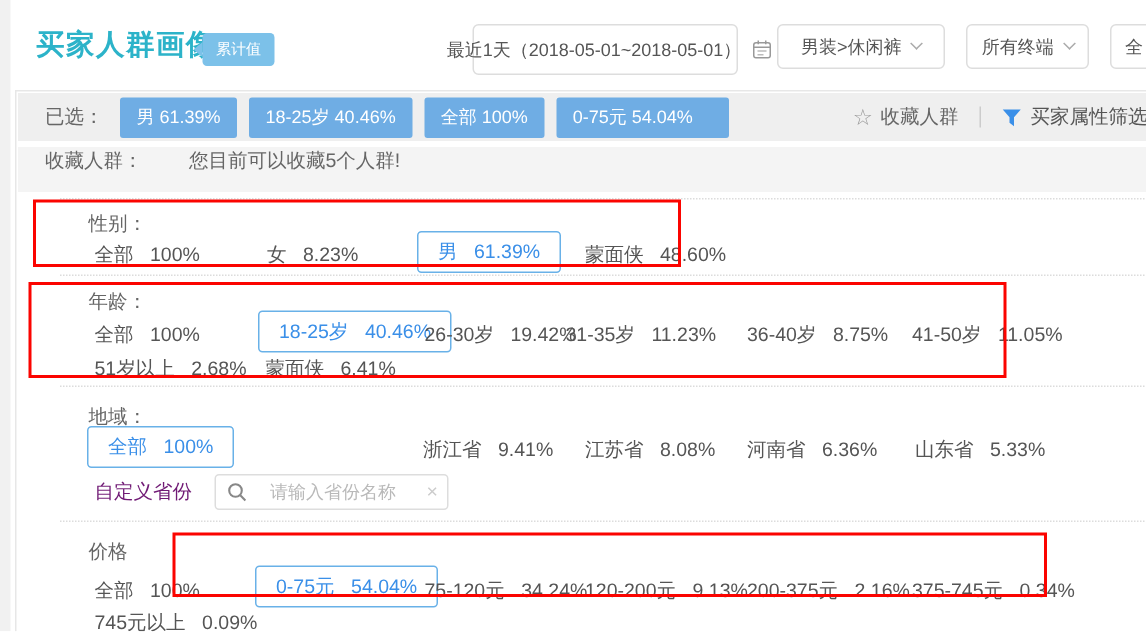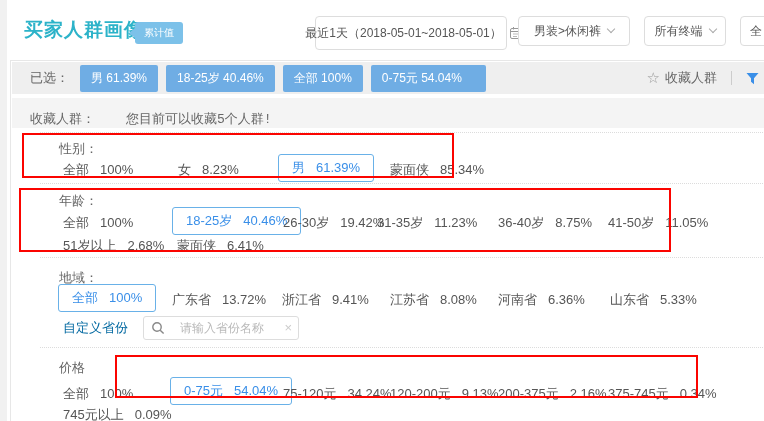--- a/index.html
+++ b/index.html
@@ -8,21 +8,21 @@
   .left-strip { position:absolute; left:0; top:0; width:7px; height:421px; background:#f1f1f1; }
 
   
   .page-title { position:absolute; left:24px; top:17px; font-size:19px; font-weight:bold; color:#2cb3c9; letter-spacing:1px; }
   .badge-wrap { position:absolute; left:129px; top:22px; display:flex; align-items:center; }
   .badge-arrow { width:0; height:0; border-top:5px solid transparent; border-bottom:5px solid transparent; border-right:6px solid #7cc1e9; }
   .badge-body { background:#7cc1e9; color:#fff; font-size:10px; padding:4px 9px; border-radius:3px; white-space:nowrap; }
 
   .hbtn { position:absolute; top:16px; height:30px; border:1px solid #ddd; border-radius:4px; background:#fff;
           color:#555; font-size:12px; display:flex; align-items:center; justify-content:center; white-space:nowrap; cursor:pointer; }
-  .date-group { left:315px; width:192px; padding:16px; }
+  .date-group { left:315px; width:177px; padding:16px; }
   .date-text { flex:1; text-align:center; padding:0 6px; }
   .date-cal { width:28px; height:100%; border-left:1px solid #ddd; display:flex; align-items:center; justify-content:center; }
   .dd-category { left:518px; width:112px; }
   .dd-terminal { left:644px; width:82px; }
   .dd-clipped { left:740px; width:50px; justify-content:flex-start; padding-left:9px; }
   .caret { display:inline-block; width:6px; height:6px; border-right:1px solid #aaa; border-bottom:1px solid #aaa;
            transform:rotate(45deg); margin-left:7px; margin-top:-4px; }
 
   
   .panel { position:absolute; left:10px; top:60px; width:754px; height:361px; background:#fff;
@@ -34,37 +34,37 @@
   .tag { background:#6fade4; color:#fff; font-size:12px; padding:5px 11px; border-radius:2px; margin-right:8px; white-space:nowrap; cursor:pointer; }
   .tag-wide { padding-right:24px; }
   .bar-right { margin-left:auto; display:flex; align-items:center; white-space:nowrap; }
   .fav-group { display:flex; align-items:center; cursor:pointer; color:#666; font-size:13px; }
   .star { color:#9a9a9a; font-size:15px; margin-right:5px; }
   .vdiv { width:1px; height:14px; background:#ccc; margin:0 14px; }
   .filter-group { display:flex; align-items:center; cursor:pointer; color:#555; font-size:13px; }
   .filter-group svg { margin-right:6px; }
 
   .fav-bar { position:absolute; left:1px; top:37px; width:753px; height:30px; background:#f4f4f4;
-             display:flex; align-items:flex-end; padding-left:18px; font-size:13px; color:#666; }
-  .fav-msg { margin-left:31px;font-family:Liberation Mono, monospace; }
+             display:flex; align-items:flex-start; padding-left:18px; font-size:13px; color:#666; }
+  .fav-msg { margin-left:31px; }
 
   .section { position:absolute; left:1px; width:753px; border-bottom:1px dotted #dcdcdc;margin-left:28px; }
   .sec-gender { top:71px; height:52px; border-top:1px dotted #dcdcdc; }
   .sec-age { top:123px; height:74px;text-decoration:underline; }
   .sec-region { top:197px; height:90px; }
   .sec-price { top:287px; height:74px; border-bottom:none; }
   .sec-label { position:absolute; left:19px; font-size:13px; color:#666; }
 
   .opt { position:absolute; font-size:13px; color:#555; white-space:nowrap; cursor:pointer; }
   .opt .nm { margin-right:11px; }
   .opt-box { border:1px solid #69b1e8; border-radius:3px; background:#fff; color:#3a8fe8; padding:4px 13px; }
   .opt-box .nm { margin-right:11px; }
 
   .custom-row { position:absolute; left:23px; top:58px; display:flex; align-items:center; }
-  .custom-label { font-size:13px; color:#0369a1; margin-right:15px; }
+  .custom-label { font-size:13px; color:#701a75; margin-right:15px; }
   .search-box { position:relative; width:156px; height:24px; border:1px solid #ddd; border-radius:3px; background:#fff; }
   .search-box input { position:absolute; left:26px; top:0; width:104px; height:22px; border:none; outline:none;
                       font-size:12px; color:#555; background:transparent; font-family:inherit;text-align:center; }
   .search-box input::placeholder { color:#b9b9b9; }
   .search-ic { position:absolute; left:7px; top:4px; }
   .clear-ic { position:absolute; right:6px; top:3px; color:#ccc; font-size:13px; cursor:pointer; }
 
   .redbox { position:absolute; border:2px solid #fb0400; pointer-events:none; z-index:10; }
   .red-gender { left:22px; top:133px; width:432px; height:45px; }
   .red-age { left:19px; top:188px; width:652px; height:64px; }
@@ -121,20 +121,21 @@
       <span class="bar-right">
         <span class="fav-group">
           <span class="star">☆</span>
           <span>收藏人群</span>
         </span>
         <span class="vdiv"></span>
         <span class="filter-group">
           <svg width="13" height="13" viewBox="0 0 13 13">
             <path d="M0.5 1 h12 L8 6.2 v6 L5 9.8 v-3.6 Z" fill="#3a8fe8"></path>
           </svg>
+          <span>买家属性筛选</span>
         </span>
       </span>
     </div>
 
     <div class="fav-bar">
       <span>收藏人群：</span>
       <span class="fav-msg">您目前可以收藏5个人群!</span>
     </div>
 
     <div class="section sec-gender">
@@ -142,21 +143,21 @@
       <div class="opt" style="left:23px; top:28px">
         <span class="nm">全部</span><span>100%</span>
       </div>
       <div class="opt" style="left:138px; top:28px">
         <span class="nm">女</span><span>8.23%</span>
       </div>
       <div class="opt opt-box" style="left:238px; top:21px">
         <span class="nm">男</span><span>61.39%</span>
       </div>
       <div class="opt" style="left:350px; top:28px">
-        <span class="nm">蒙面侠</span><span>85.34%</span>
+        <span class="nm">蒙面侠</span><span>48.60%</span>
       </div>
     </div>
 
     <div class="section sec-age">
       <div class="sec-label" style="top:8px">年龄：</div>
       <div class="opt" style="left:23px; top:30px">
         <span class="nm">全部</span><span>100%</span>
       </div>
       <div class="opt opt-box" style="left:132px; top:23px">
         <span class="nm">18-25岁</span><span>40.46%</span>
@@ -178,23 +179,20 @@
       </div>
       <div class="opt" style="left:137px; top:53px">
         <span class="nm">蒙面侠</span><span>6.41%</span>
       </div>
     </div>
 
     <div class="section sec-region">
       <div class="sec-label" style="top:11px">地域：</div>
       <div class="opt opt-box" style="left:18px; top:26px">
         <span class="nm">全部</span><span>100%</span>
-      </div>
-      <div class="opt" style="left:132px; top:33px">
-        <span class="nm">广东省</span><span>13.72%</span>
       </div>
       <div class="opt" style="left:242px; top:33px">
         <span class="nm">浙江省</span><span>9.41%</span>
       </div>
       <div class="opt" style="left:350px; top:33px">
         <span class="nm">江苏省</span><span>8.08%</span>
       </div>
       <div class="opt" style="left:458px; top:33px">
         <span class="nm">河南省</span><span>6.36%</span>
       </div>

